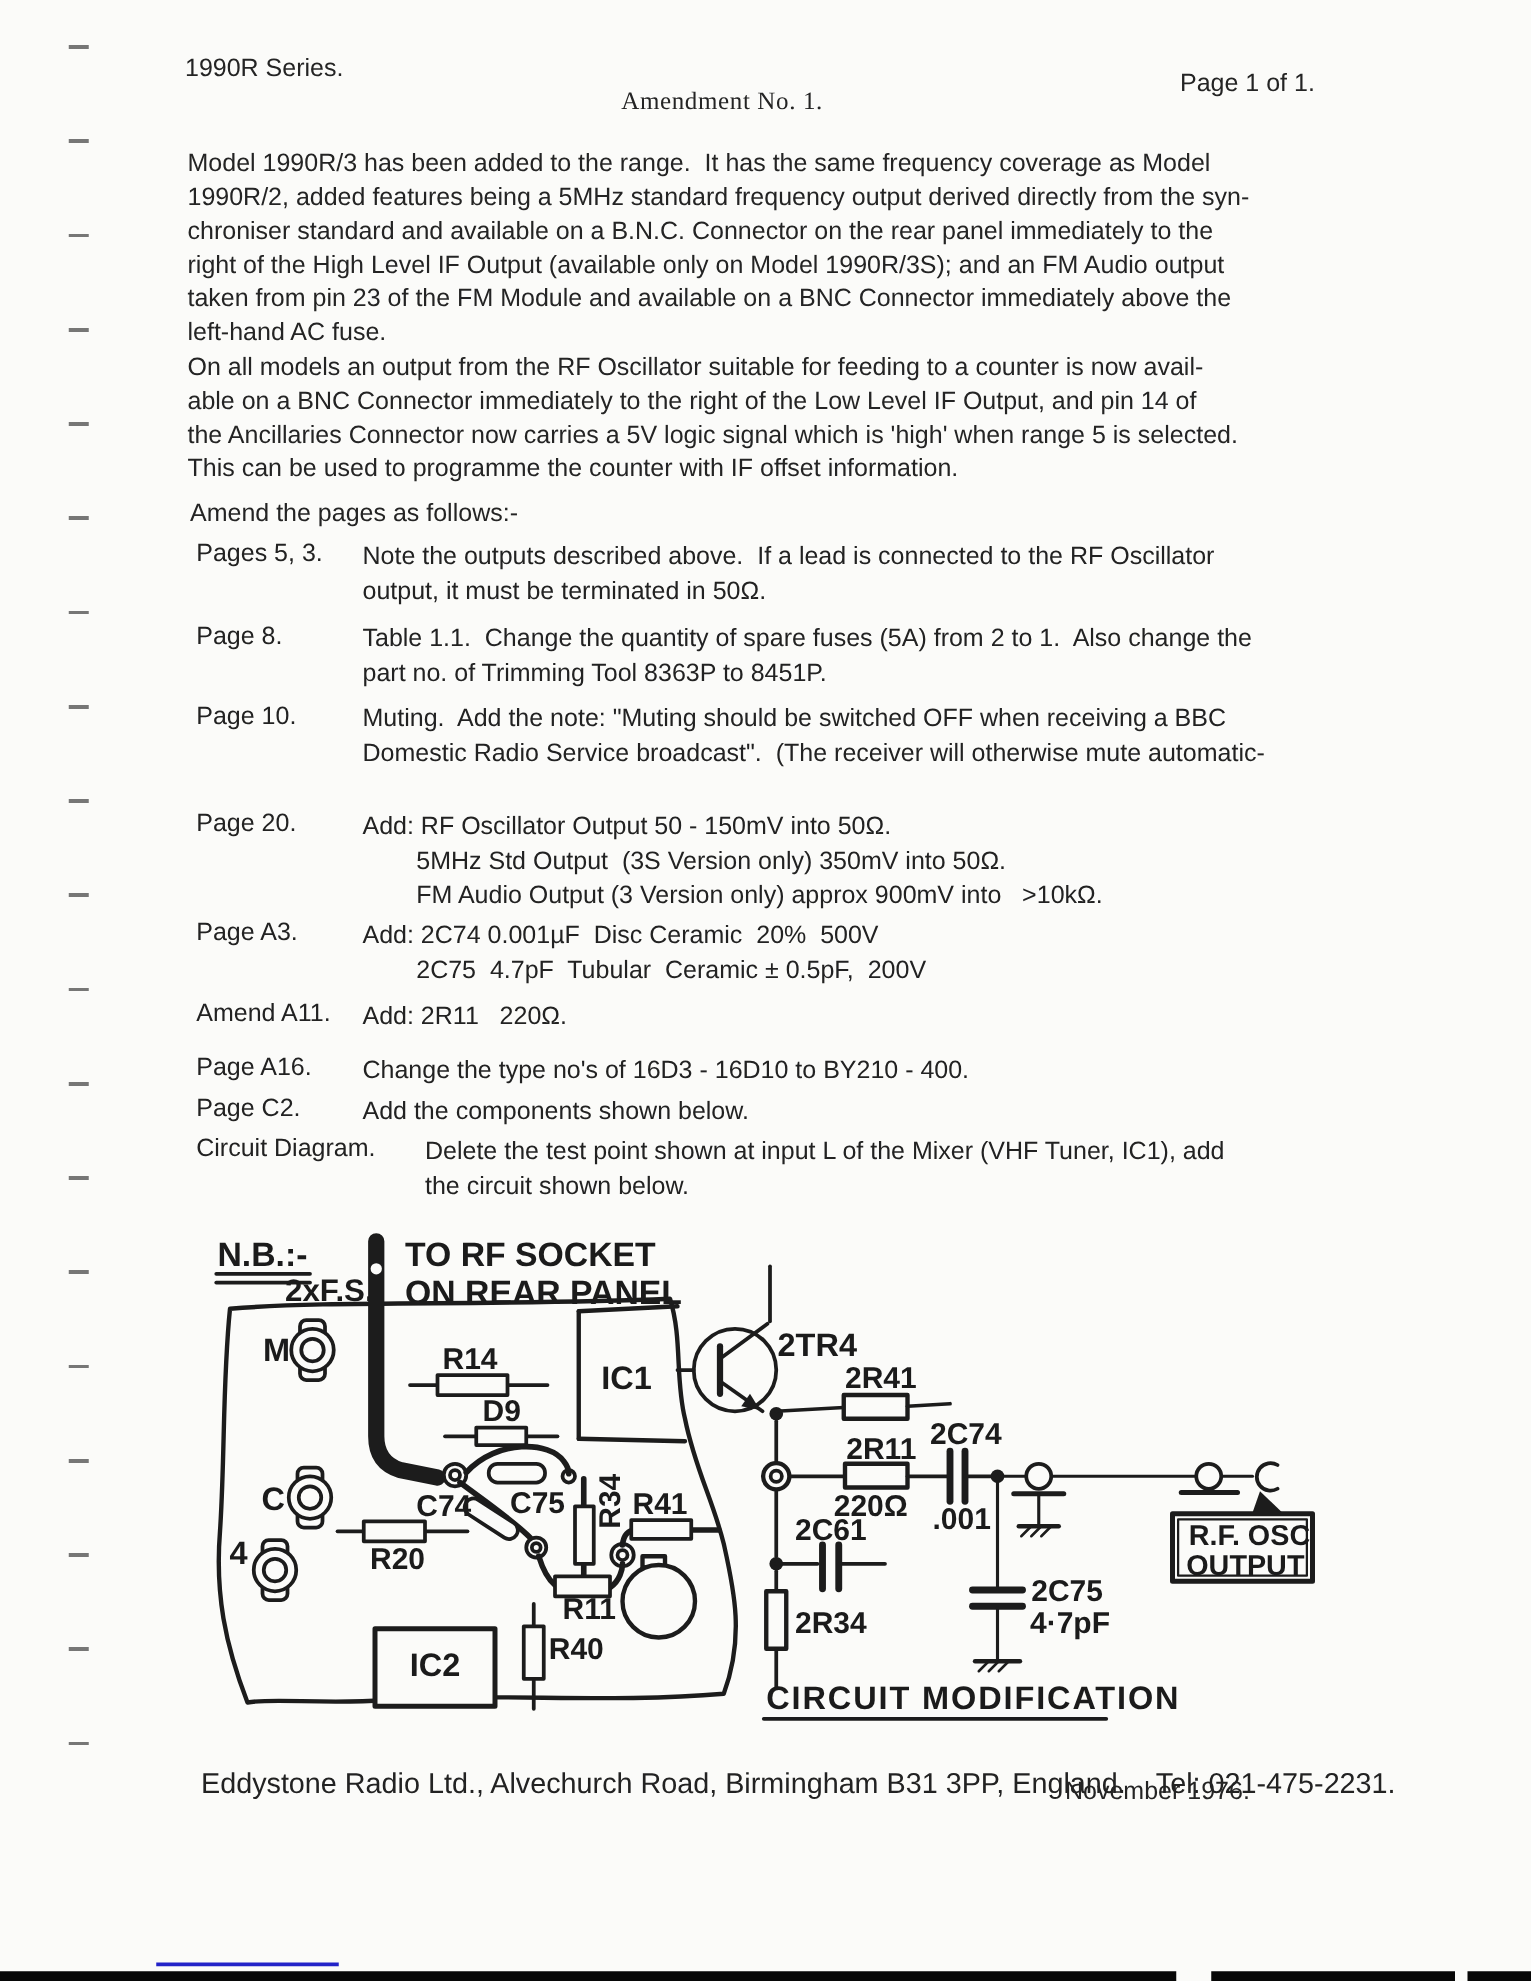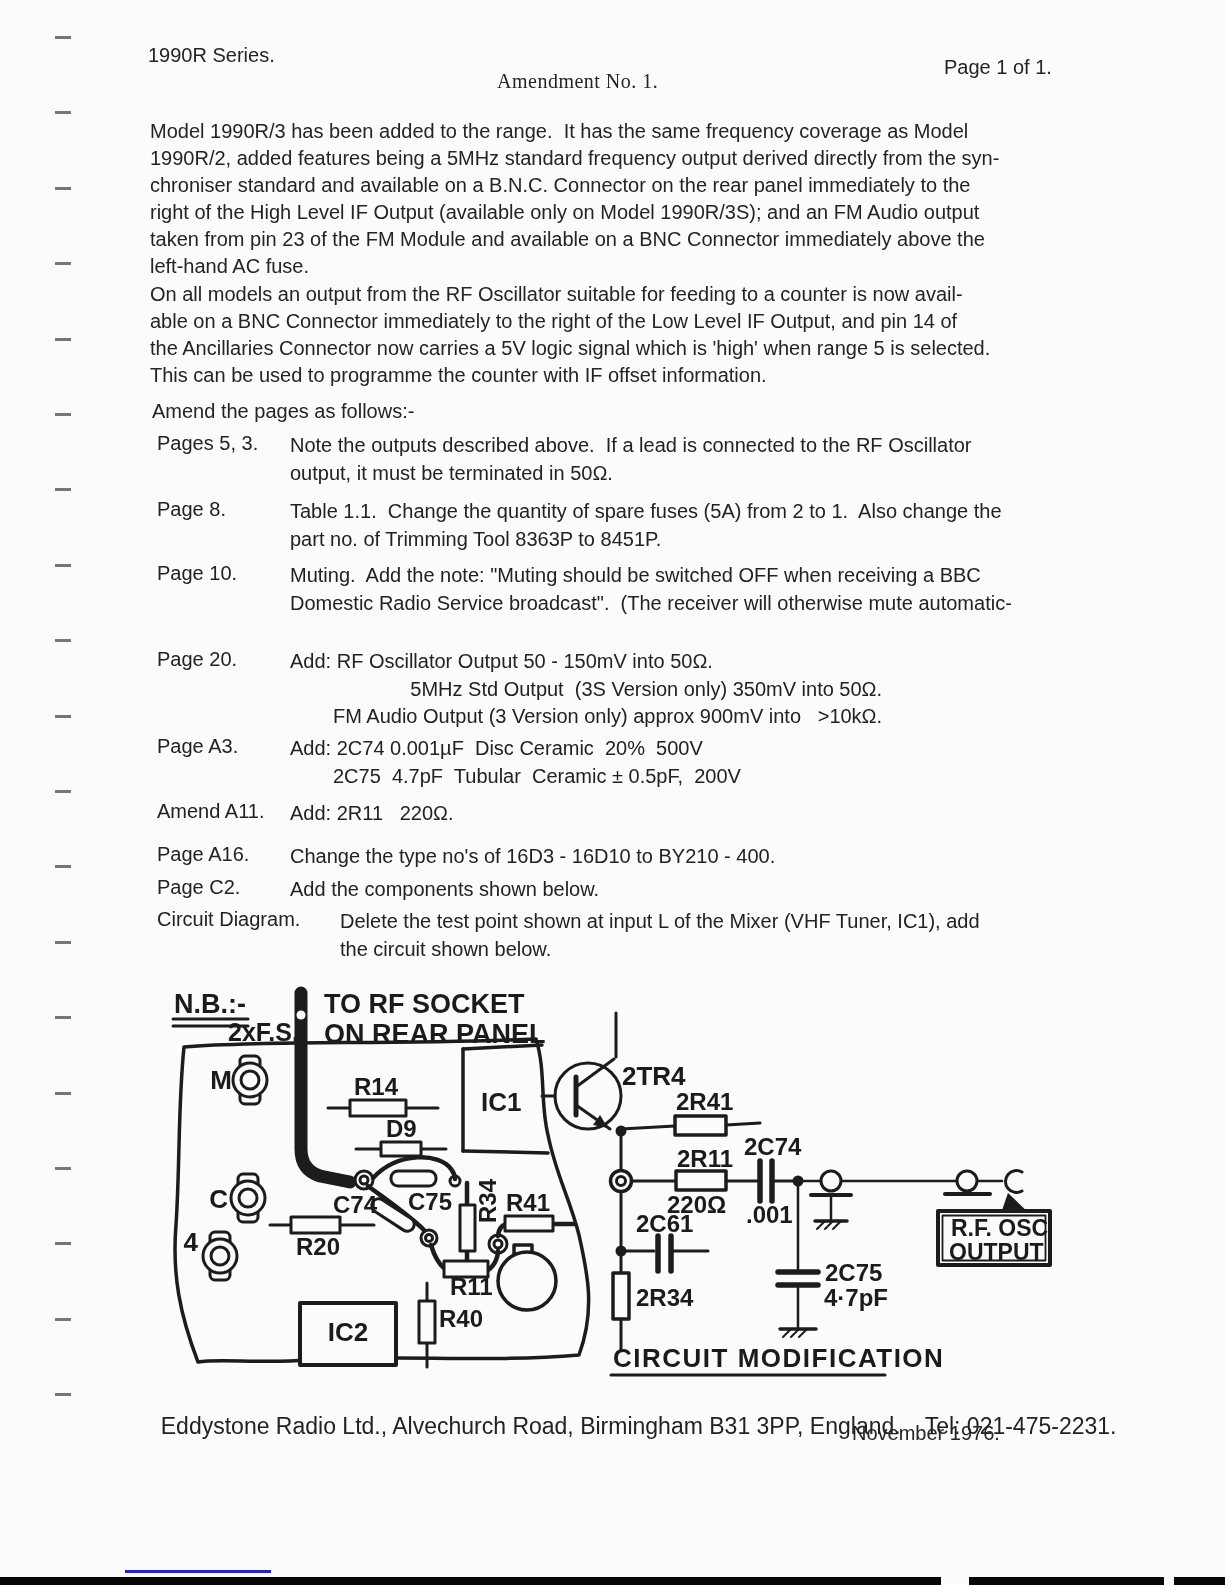--- a/index.html
+++ b/index.html
@@ -17,21 +17,21 @@
   .pagelabel{left:944px;top:28px;font-size:20px;margin-top:26px;}
   .title{left:497px;top:68px;font-size:20px;letter-spacing:.5px;font-family:Liberation Serif, serif;}
   
   .para{left:150px;}
   
   .amrow{left:157px;}
   .amrow .lbl{position:absolute;left:0;top:0;font-size:20px;white-space:pre;}
   .amrow .content{margin-left:133px;}
   .amrow.wide .content{margin-left:183px;}
   .content .line{font-size:20px;line-height:27.5px;}
-  .content .line.cont{margin-left:43px;text-align:right;}
+  .content .line.cont{margin-left:43px;}
   
   .footer{left:148px;top:1386px;font-size:23px;white-space:pre;text-align:right;}
   .footer .tel{margin-left:24px;}
   .date{left:852px;top:1420px;font-size:20px;}
   
   .margin-marks{
     left:55px;top:36px;width:16px;height:1360px;
     background:repeating-linear-gradient(to bottom,#4a4a4a 0px,#4a4a4a 3px,transparent 3px,transparent 75.4px);
     opacity:.75;
   }

